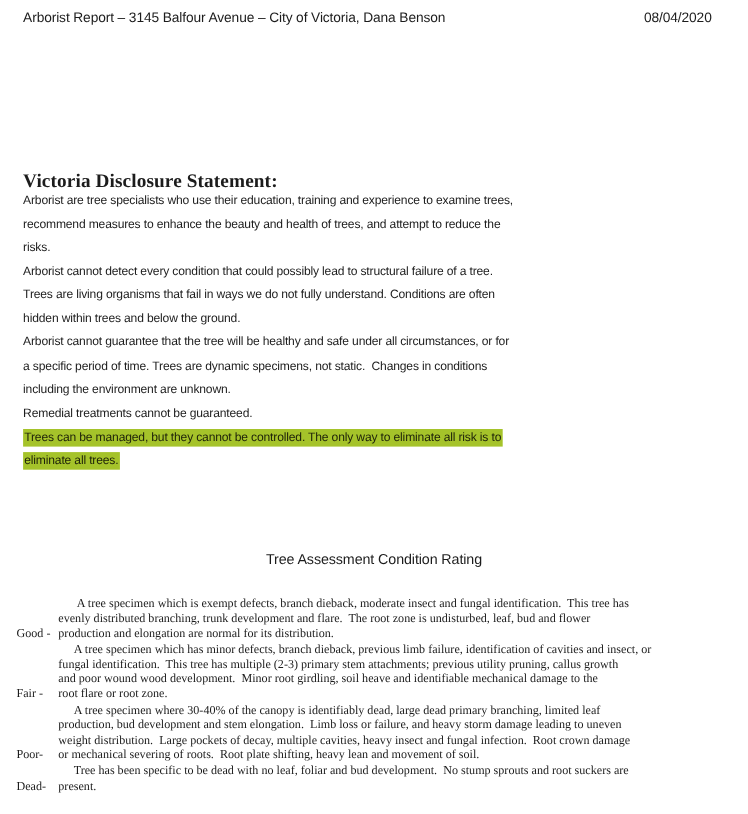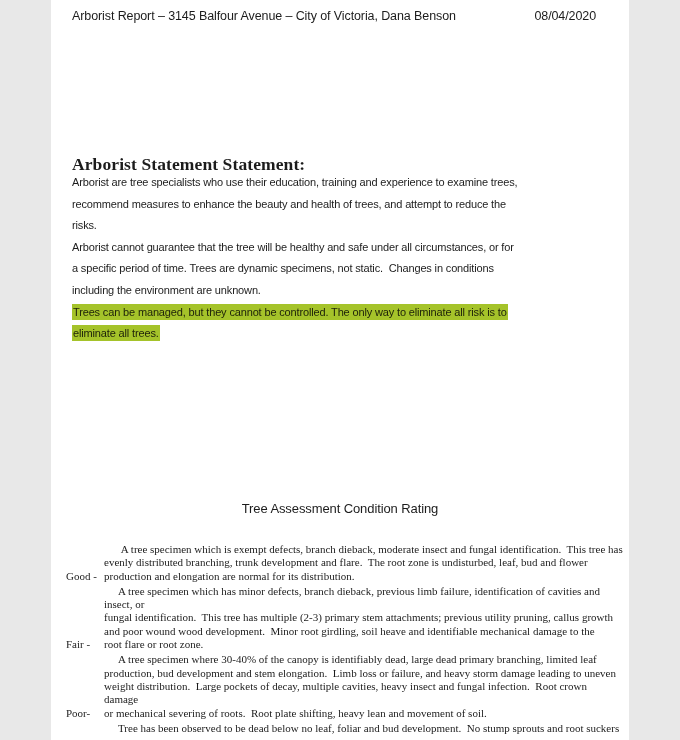--- a/index.html
+++ b/index.html
@@ -1,18 +1,18 @@
 <!DOCTYPE html>
 <html><head>
 <meta charset="utf-8">
 <style>
   html, body { margin: 0; padding: 0; background: #e8e8e8; }
   .page {
     position: relative;
-    width: 578px;
+    width: 680px;
     height: 740px;
     margin: 0 auto;
     background: #ffffff;
     color: #1c1c1c;
     font-family: "Liberation Sans", "DejaVu Sans", sans-serif;
     overflow: hidden;
   }
 
   
   .doc-header {
@@ -100,29 +100,33 @@
 </head>
 <body>
 
 <div class="page">
 
   <div class="doc-header">
     <span>Arborist Report – 3145 Balfour Avenue – City of Victoria, Dana Benson</span>
     <span>08/04/2020</span>
   </div>
 
-  <h2 class="disclosure-heading">Arborist Statement Statement:</h2>
+  <h2 class="disclosure-heading">Victoria Disclosure Statement:</h2>
 
   <div class="disclosure-body">
     <p>Arborist are tree specialists who use their education, training and experience to examine trees,
 recommend measures to enhance the beauty and health of trees, and attempt to reduce the
 risks.</p>
+    <p>Arborist cannot detect every condition that could possibly lead to structural failure of a tree.
+Trees are living organisms that fail in ways we do not fully understand. Conditions are often
+hidden within trees and below the ground.</p>
     <p>Arborist cannot guarantee that the tree will be healthy and safe under all circumstances, or for
 a specific period of time. Trees are dynamic specimens, not static.  Changes in conditions
 including the environment are unknown.</p>
+    <p>Remedial treatments cannot be guaranteed.</p>
     <p><span class="hl" style="background: rgb(165, 195, 42); color: rgb(32, 37, 10);">Trees can be managed, but they cannot be controlled. The only way to eliminate all risk is to
 eliminate all trees.</span></p>
   </div>
 
   <div class="ratings-title">Tree Assessment Condition Rating</div>
 
   <div class="ratings-list">
     <div class="rating-item">
       <span class="rating-label">Good -</span>
       <span class="rating-desc"> A tree specimen which is exempt defects, branch dieback, moderate insect and fungal identification.  This tree has
@@ -138,18 +142,18 @@
     </div>
     <div class="rating-item">
       <span class="rating-label">Poor-</span>
       <span class="rating-desc">A tree specimen where 30-40% of the canopy is identifiably dead, large dead primary branching, limited leaf
 production, bud development and stem elongation.  Limb loss or failure, and heavy storm damage leading to uneven
 weight distribution.  Large pockets of decay, multiple cavities, heavy insect and fungal infection.  Root crown damage
 or mechanical severing of roots.  Root plate shifting, heavy lean and movement of soil.</span>
     </div>
     <div class="rating-item">
       <span class="rating-label">Dead-</span>
-      <span class="rating-desc">Tree has been observed to be dead below no leaf, foliar and bud development.  No stump sprouts and root suckers are
+      <span class="rating-desc">Tree has been specific to be dead with no leaf, foliar and bud development.  No stump sprouts and root suckers are
 present.</span>
     </div>
   </div>
 
 </div>
 
 </body></html>

